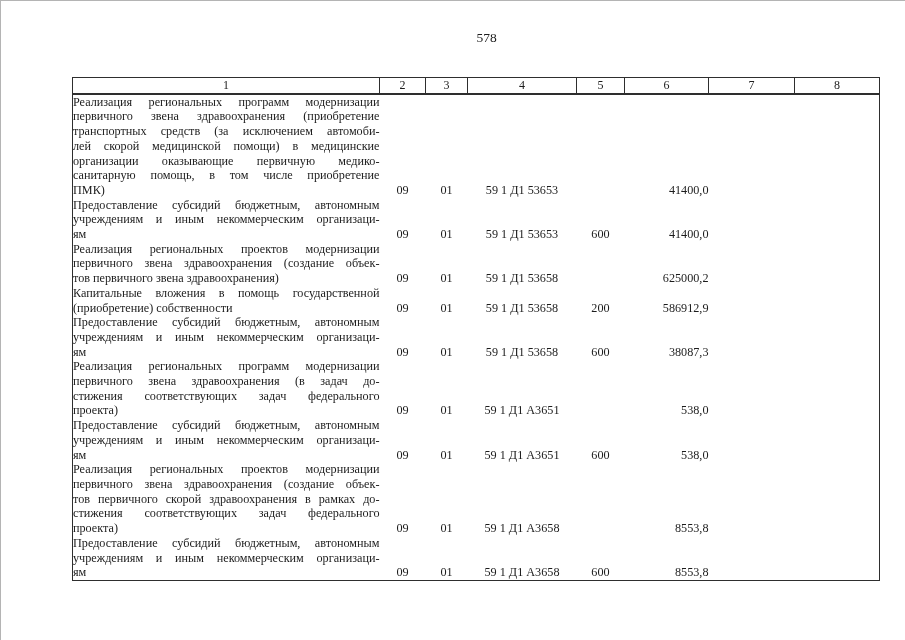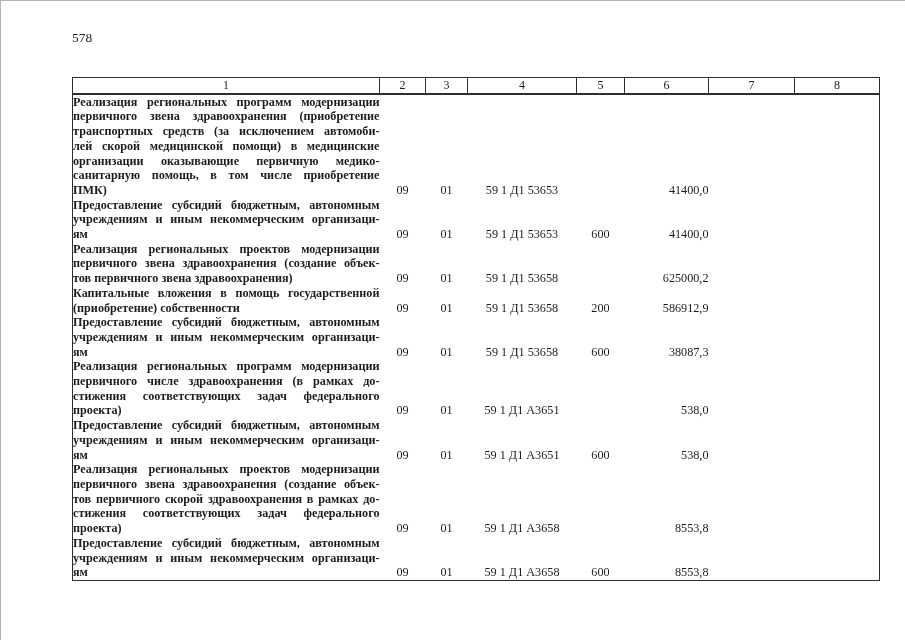--- a/index.html
+++ b/index.html
@@ -4,37 +4,37 @@
 <style>
   html,body { margin:0; padding:0; background:#ffffff; }
   .page {
     position:relative; width:905px; height:640px; background:#ffffff;
     border-top:1px solid #b4b4b4; border-left:1px solid #b4b4b4;
     box-sizing:border-box; overflow:hidden;
     font-family:"Liberation Serif","DejaVu Serif",serif;
     color:#1c1c1c;
   }
   .page-number {
-    position:absolute; top:29px; left:71px; width:807px;
-    font-size:13.5px;
+    position:absolute; top:29px; left:82px; width:807px;
+    text-align:center; font-size:13.5px;
   }
   table.budget {
     position:absolute; top:76px; left:71px; width:807px;
     border-collapse:collapse; table-layout:fixed;
     font-size:12.2px; line-height:14.7px;
   }
   table.budget, table.budget thead th { border:1px solid #2e2e2e; }
   table.budget thead th {
     border-bottom-width:2px; font-weight:normal; font-size:12px;
     height:13px; padding:0; text-align:center; vertical-align:middle;
   }
   table.budget tbody td {
     border:none; padding:0; vertical-align:bottom;
   }
-  td.name { padding-left:11px; padding-right:3px;font-weight:bold; }
+  td.name { padding-left:11px; padding-right:3px; }
   td.name .ln {
     text-align:justify; text-align-last:justify; text-justify:inter-word;
     white-space:nowrap; overflow:visible;
   }
   td.name .ln.last { text-align-last:left; }
   td.ctr { text-align:center;margin-top:36px; }
   td.amt { text-align:right; padding-right:7px; }
   tbody tr td { height:14px; }
 </style>
 </head>
@@ -136,21 +136,21 @@
           <td class="ctr">01</td>
           <td class="ctr">59 1 Д1 53658</td>
           <td class="ctr">600</td>
           <td class="amt">38087,3</td>
           <td class="ctr"></td>
           <td class="ctr"></td>
         </tr>
         <tr>
           <td class="name">
             <div class="ln">Реализация региональных программ модернизации</div>
-            <div class="ln">первичного числе здравоохранения (в рамках до-</div>
+            <div class="ln">первичного звена здравоохранения (в задач до-</div>
             <div class="ln">стижения соответствующих задач федерального</div>
             <div class="ln last">проекта)</div>
           </td>
           <td class="ctr">09</td>
           <td class="ctr">01</td>
           <td class="ctr">59 1 Д1 А3651</td>
           <td class="ctr"></td>
           <td class="amt">538,0</td>
           <td class="ctr"></td>
           <td class="ctr"></td>

